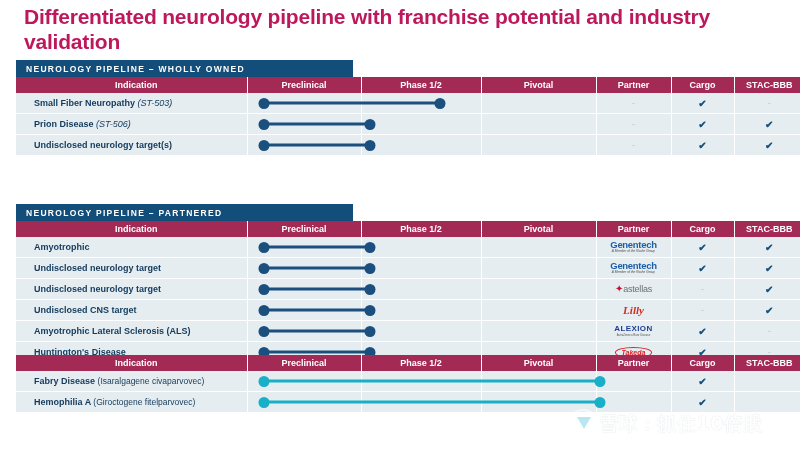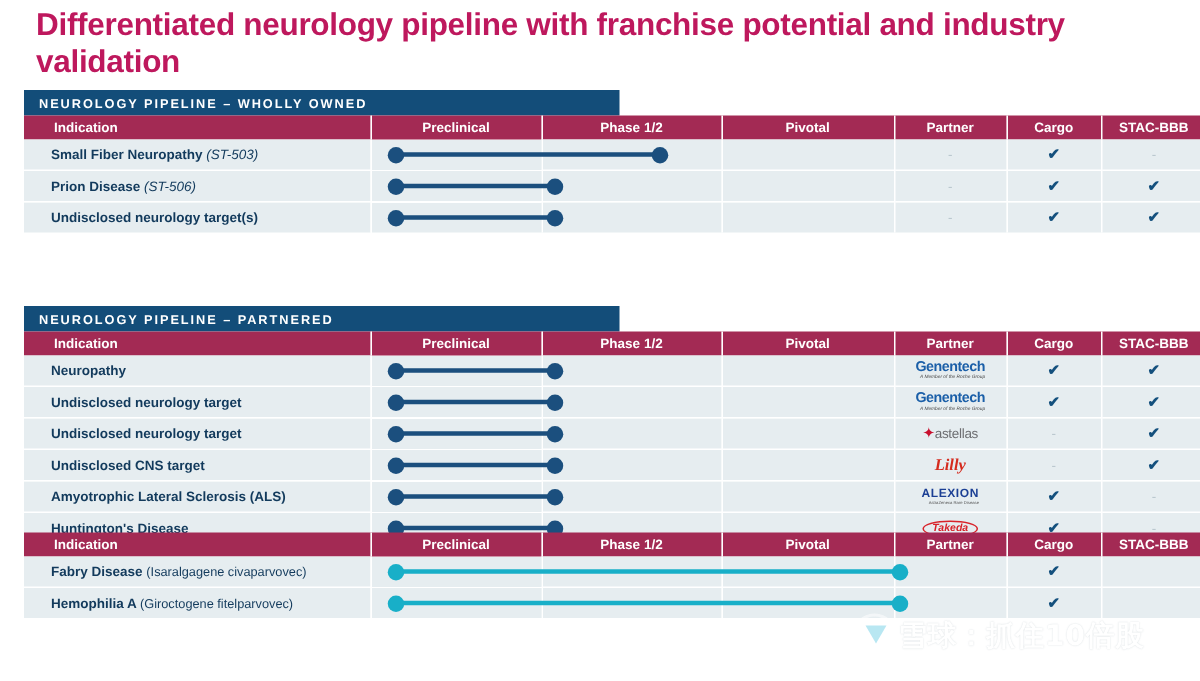--- a/index.html
+++ b/index.html
@@ -18,21 +18,21 @@
     font-size:21px;
     font-weight:700;
     line-height:25px;
     letter-spacing:-0.2px;
   }
 
   
   .block{position:absolute;left:16px;width:768px;}
   .band{
     height:17px;
-    width:397px;
+    width:337px;
     display:flex;align-items:center;
     padding-left:10px;
     box-sizing:border-box;
     color:#ffffff;
     font-size:8.5px;
     font-weight:700;
     letter-spacing:1.3px;
   }
   .band.navy{background:#134d79;}
   .band.teal{background:#18afc8;}
@@ -50,21 +50,21 @@
     background:#a32a54;
     color:#ffffff;
     font-size:9px;
     font-weight:700;
     height:16px;
     padding:0;
     border-right:1px solid #ffffff;
     text-align:center;
     vertical-align:middle;
   }
-  thead th.left{text-align:left;padding-left:20px;}
+  thead th.left{text-align:center;padding-left:10px;}
   thead th:last-child{border-right:none;}
 
   tbody td{
     background:#e6edf0;
     height:20px;
     padding:0;
     border-bottom:1px solid #ffffff;
     border-right:1px solid #ffffff;
     vertical-align:middle;
     font-size:9px;
@@ -95,21 +95,21 @@
   .bar .dotL,.bar .dotR{
     position:absolute;top:50%;transform:translate(-50%,-50%);
     width:11px;height:11px;border-radius:50%;
   }
   .bar .dotL{left:0;}
   .bar .dotR{left:100%;}
   .bar.navy,.bar.navy .dotL,.bar.navy .dotR{background:#1b4f7e;}
   .bar.teal,.bar.teal .dotL,.bar.teal .dotR{background:#18afc8;}
 
   
-  .logo{display:inline-block;line-height:1;text-align:right;}
+  .logo{display:inline-block;line-height:1;}
   .logo-genentech{font-size:9.5px;font-weight:700;color:#1b5fa8;letter-spacing:-0.3px;}
   .logo-genentech .sub{display:block;font-size:3.2px;font-weight:400;color:#4a4a4a;letter-spacing:0;font-style:italic;margin-top:1px;}
   .logo-astellas{font-size:9px;color:#6d6e71;letter-spacing:-0.2px;}
   .logo-astellas .star{color:#c8102e;font-size:10px;}
   .logo-lilly{font-size:11px;color:#d52b1e;font-style:italic;font-family:"Liberation Serif",serif;font-weight:700;}
   .logo-alexion{font-size:8px;font-weight:700;color:#1b3f94;letter-spacing:0.4px;}
   .logo-alexion .sub{display:block;font-size:2.8px;font-weight:400;color:#555;letter-spacing:0;margin-top:1px;}
   .logo-takeda{
     display:inline-block;font-size:7px;color:#d8232a;font-style:italic;font-weight:700;
     border:1.2px solid #d8232a;border-radius:50%;padding:1px 6px;
@@ -236,21 +236,21 @@
               <th>Preclinical</th>
               <th>Phase 1/2</th>
               <th>Pivotal</th>
               <th>Partner</th>
               <th>Cargo</th>
               <th>STAC-BBB</th>
             </tr>
           </thead>
           <tbody>
             <tr>
-              <td class="ind"><span>Neuropathy</span></td>
+              <td class="ind"><span>Amyotrophic</span></td>
               <td class="barcell">
                 <div class="bar navy" style="left: 16px; width: 106.02px;">
                   <span class="dotL"></span>
                   <span class="dotR"></span>
                 </div>
               </td>
               <td></td>
               <td></td>
               <td class="partner"><span class="logo logo-genentech"><span>Genentech</span><span class="sub">A Member of the Roche Group</span></span></td>
               <td class="mark">✔</td>

